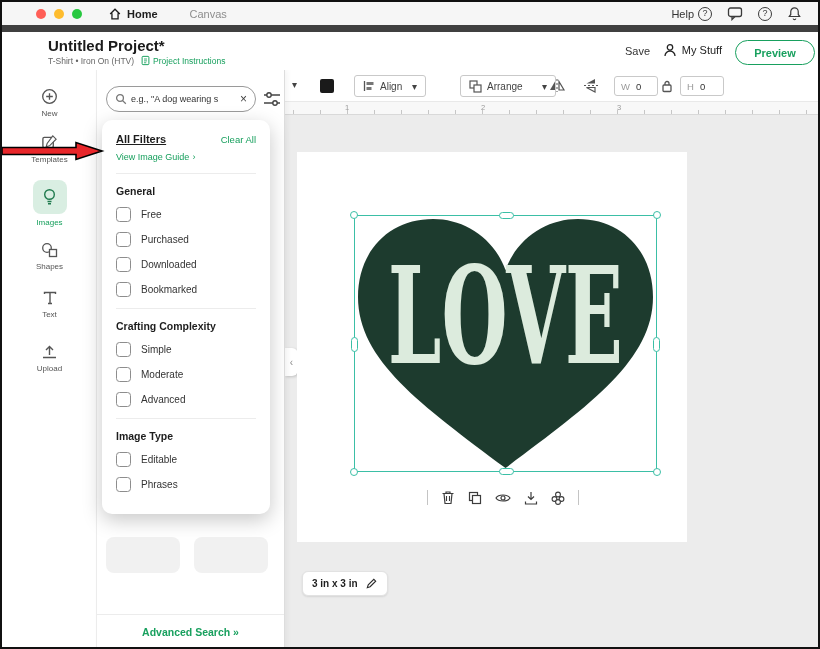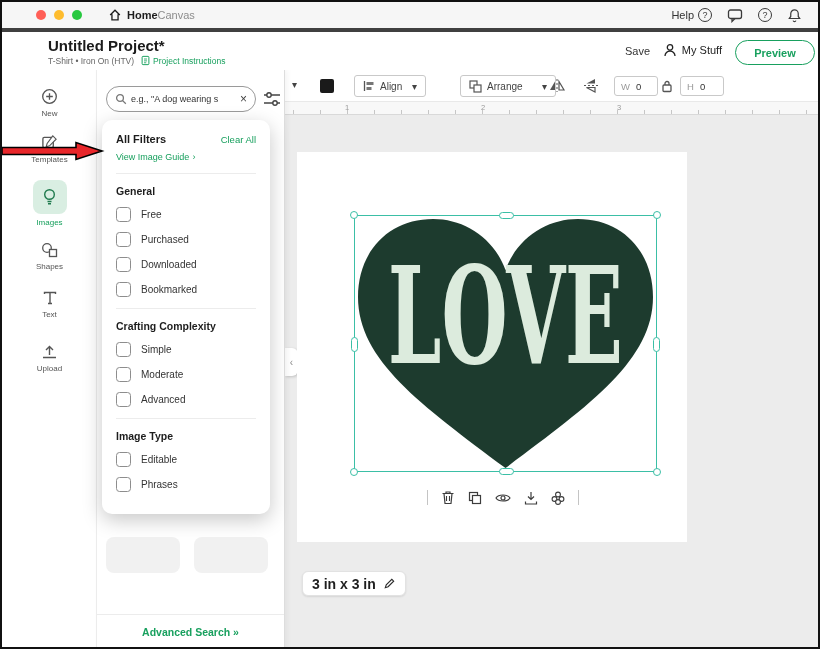--- a/index.html
+++ b/index.html
@@ -7,27 +7,27 @@
     --accent:#18a05e; --selection:#3bbfa6; --heart:#1d3b2e;
     --heart_text:#dcebdd; --swatch:#1a1a1a;
   }
   body{ font-family:"Liberation Sans", sans-serif; background:#fff; }
   #app{ position:relative; width:820px; height:649px; background:#fff;
         border:2px solid #111; overflow:hidden; }
   .abs{ position:absolute; }
 
   
   .topbar{ left:0; top:0; width:100%; height:30px; background:#f6f6f6;
-           border-bottom:4px solid #404040; display:flex; align-items:center; z-index:8; }
+           border-bottom:7px solid #404040; display:flex; align-items:center; z-index:8; }
   .traffic{ display:flex; gap:8px; margin-left:34px; }
   .dot{ width:10px; height:10px; border-radius:50%; }
   .dot.r{ background:#ff5f57; } .dot.y{ background:#febc2e; } .dot.g{ background:#28c840; }
   .tab{ display:flex; align-items:center; gap:5px; font-size:11px; }
   .tab-home{ margin-left:26px; font-weight:bold; color:#1e1e1e; }
-  .tab-canvas{ color:#8d8d8d; }
+  .tab-canvas{ margin-left:32px; color:#8d8d8d; }
   .top-icons{ margin-left:auto; display:flex; align-items:center; gap:15px; margin-right:16px;
               font-size:11px; color:#333; }
   .help-wrap{ display:flex; align-items:center; gap:4px; }
   .circle-icon{ width:14px; height:14px; border:1.3px solid #3a3a3a; border-radius:50%;
                 display:flex; align-items:center; justify-content:center;
                 font-size:9px; color:#3a3a3a; line-height:1; }
 
   
   .header{ left:0; top:30px; width:100%; height:38px; background:#fff; z-index:8; }
   .title{ left:46px; top:5px; font-size:15px; font-weight:bold; color:#1b1b1b; }
@@ -79,21 +79,21 @@
   .hh{ width:15px; height:7px; border-radius:4px; }
   .hv{ width:7px; height:15px; border-radius:4px; }
 
   .mini-toolbar{ position:absolute; left:142px; top:388px; display:flex; align-items:center;
                  gap:13px; }
   .msep{ width:1px; height:15px; background:#c4c4c4; }
 
   .size-chip{ position:absolute; left:17px; top:469px; height:25px; background:#fff;
               border:1px solid #e2e2e2; border-radius:6px; box-shadow:0 1px 2px rgba(0,0,0,.1);
               display:flex; align-items:center; gap:7px; padding:0 9px;
-              font-size:14px; font-weight:bold; color:#1f1f1f; }
+              font-size:10px; font-weight:bold; color:#1f1f1f; }
 
   
   .sidebar{ left:0; top:68px; width:95px; height:581px; background:#fff;
             border-right:1px solid #eee; z-index:5; }
   .sb-item{ position:absolute; left:0; width:95px; display:flex; flex-direction:column;
             align-items:center; gap:4px; font-size:8px; color:#555; }
   .active-box{ width:34px; height:34px; background:#d9eee2; border-radius:8px;
                display:flex; align-items:center; justify-content:center; }
   .sb-label-active{ color:var(--accent); }
 
@@ -111,21 +111,21 @@
           border-radius:8px; top:467px; }
   .adv-div{ position:absolute; left:0; bottom:36px; width:100%; height:1px; background:#ececec; }
   .adv-link{ position:absolute; left:0; bottom:13px; width:100%; text-align:center;
              font-size:10.5px; font-weight:bold; color:var(--accent); }
 
   
   .popover{ left:100px; top:118px; width:168px; height:394px; background:#fff;
             border-radius:10px; box-shadow:0 6px 20px rgba(0,0,0,.22);
             padding:13px 14px; z-index:20; }
   .pop-head{ display:flex; justify-content:space-between; align-items:center; }
-  .pop-title{ font-size:11px; font-weight:bold; color:#1d1d1d; }
+  .pop-title{ font-size:11px; font-weight:bold; color:#1d1d1d;text-decoration:underline; }
   .clear-all{ font-size:9.5px; color:var(--accent); }
   .guide-link{ margin-top:7px; font-size:9px; color:var(--accent);
                display:flex; align-items:center; gap:3px; }
   .pdiv{ height:1px; background:#ececec; margin:11px 0; }
   .sec-title{ font-size:10.5px; font-weight:bold; color:#1d1d1d; margin-bottom:3px; }
   .opt{ display:flex; align-items:center; gap:10px; margin-top:10px; font-size:10px; color:#333;text-align:right; }
   .cb{ width:15px; height:15px; border:1.5px solid #8d8d8d; border-radius:3.5px;
        background:#fff; flex:none; }
 
   

